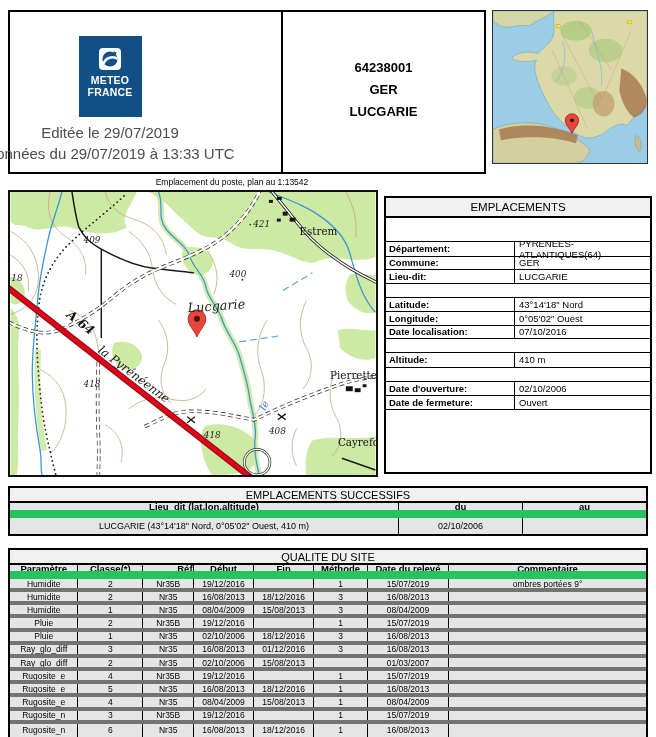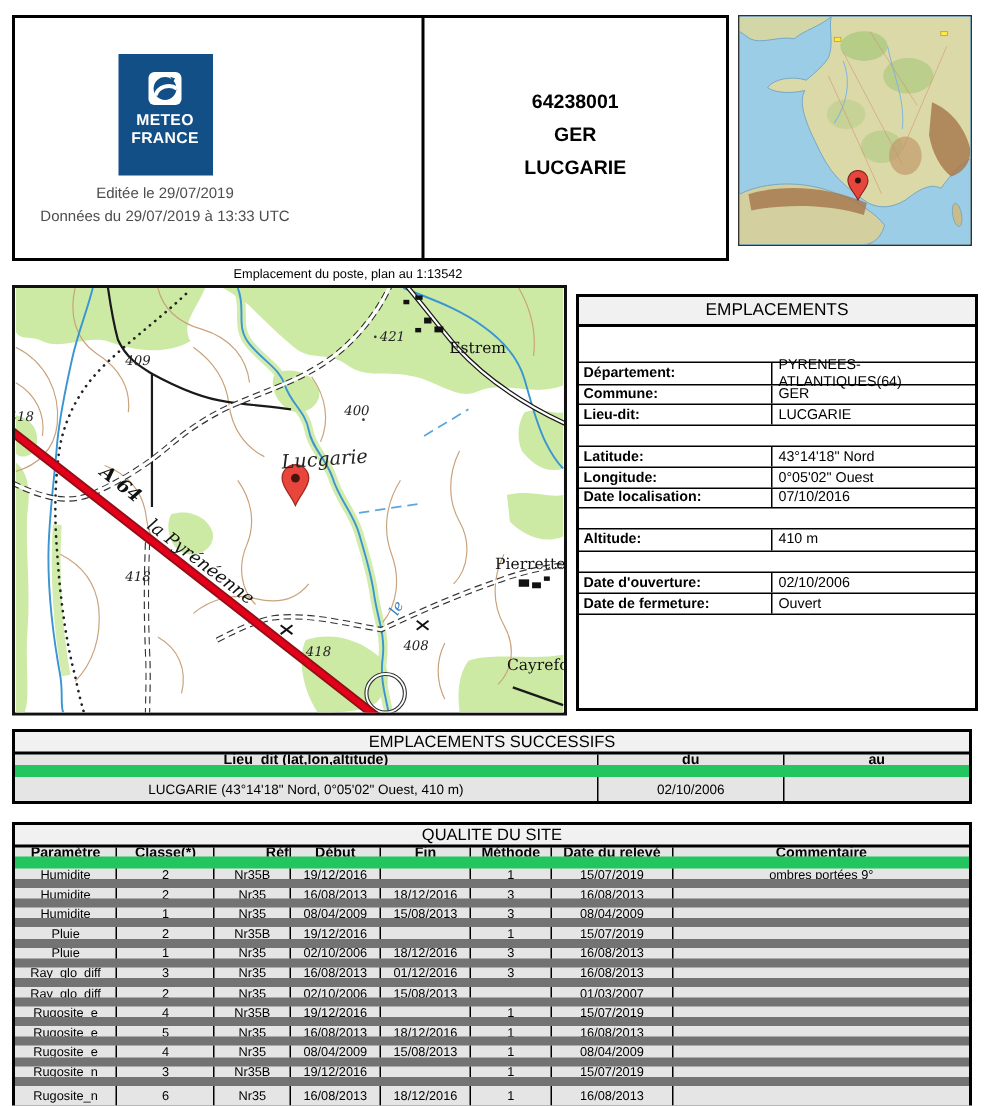--- a/index.html
+++ b/index.html
@@ -10,21 +10,21 @@
 
 
 .header-table{left:8px;top:10px;width:478px;height:164px;border:2px solid #000;display:flex}
 .header-left{width:273px;border-right:2px solid #000;position:relative}
 .logo-col{position:absolute;left:2px;top:0;width:196px;height:100%;display:flex;
           flex-direction:column;align-items:center;padding-top:24px}
 .logo-box{width:63px;height:81px;background:#134F87;display:flex;flex-direction:column;
           align-items:center;padding-top:12px}
 .logo-icon{width:22px;height:22px;background:#fff;border-radius:4px;position:relative;margin-bottom:5px}
 .logo-text{color:#fff;font-weight:bold;font-size:10.5px;line-height:11.5px;text-align:center;letter-spacing:.2px}
-.meta-line{font-size:10px;color:#4d4d4d;margin-top:4px;white-space:nowrap}
+.meta-line{font-size:15px;color:#4d4d4d;margin-top:4px;white-space:nowrap}
 .meta-line.first{margin-top:7px}
 .header-title{flex:1;display:flex;flex-direction:column;justify-content:center;align-items:center;
               gap:7px;font-weight:bold;font-size:13px;padding-bottom:6px}
 
 .france-box{left:492px;top:10px;width:156px;height:154px;border:1px solid #333;background:#9ccde6}
 .france-box svg{display:block;width:100%;height:100%}
 
 
 .caption{top:177px;left:8px;width:448px;text-align:center;font-size:8.5px}
 
@@ -58,21 +58,21 @@
 .band-title{background:#f1f1f1;text-align:center;font-size:11px;height:15px;line-height:14px;
             border-bottom:2px solid #000}
 .trow{display:flex}
 .trow .c{border-left:1px solid #000;display:flex;align-items:center;justify-content:center;
          overflow:hidden;white-space:nowrap}
 .trow .c:first-child{border-left:none}
 .thead{font-weight:bold;border-bottom:8px solid #22c55e}
 #empl .thead{height:15px;font-size:9.5px}
 #empl .tbody .trow{height:16px;font-size:9px}
 #qual .thead{height:14px;font-size:9.5px}
-#qual .tbody .trow{height:13.17px;font-size:8.5px;border-bottom:6px solid #737373}
+#qual .tbody .trow{height:13.17px;font-size:8.5px;border-bottom:4px solid #737373}
 #qual .tbody .trow:last-child{border-bottom:none}
 </style>
 </head>
 <body>
 
 <div class="page">
 
   <div class="abs header-table">
     <div class="header-left">
       <div class="logo-col">

